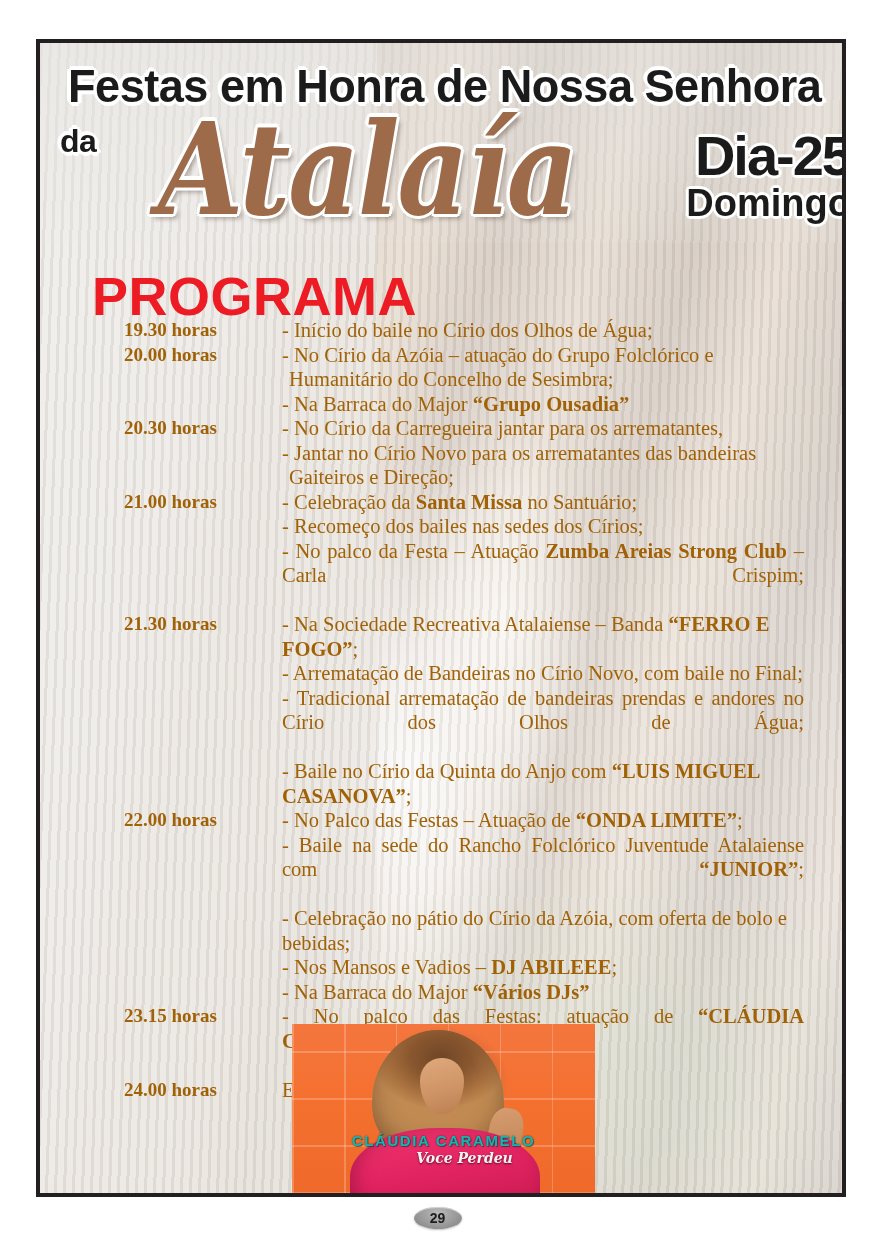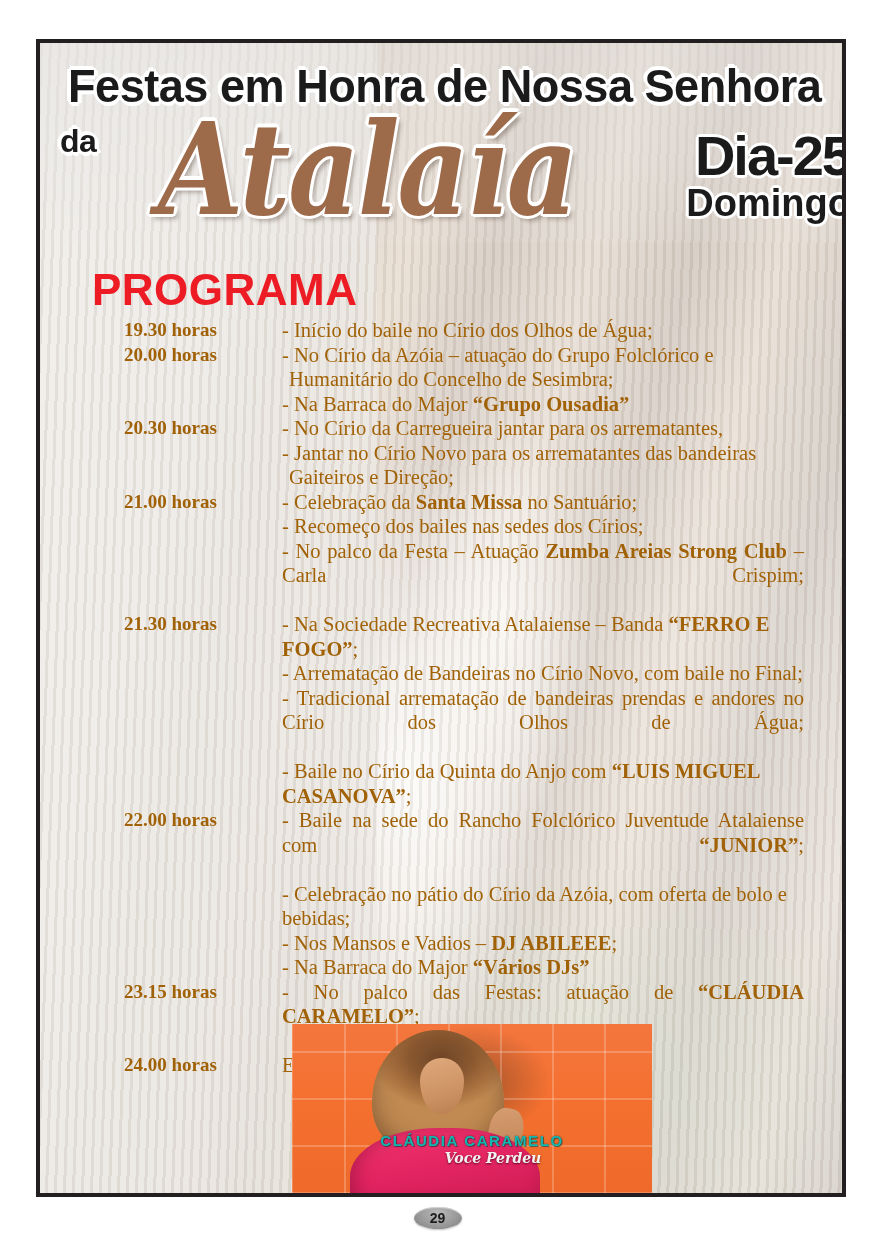--- a/index.html
+++ b/index.html
@@ -164,21 +164,21 @@
       -3px 0 0 #fff, 3px 0 0 #fff, 0 -3px 0 #fff, 0 3px 0 #fff;
   }
 
   
   #programa-title {
     position: absolute;
     left: 52px; top: 222px;
     z-index: 5;
     font-family: "Liberation Sans", sans-serif;
     font-weight: bold;
-    font-size: 44px;
+    font-size: 54px;
     letter-spacing: 0.5px;
     color: #ed1c24;
   }
 
   
   #schedule {
     position: absolute;
     left: 46px; top: 275px;
     width: 718px;
     z-index: 5;
@@ -209,21 +209,21 @@
     display: inline-block;
     width: 100%;
   }
   .entry.ind { padding-left: 7px; }
   b { font-weight: bold; }
 
   
   #artist-photo {
     position: absolute;
     left: 252px; top: 981px;
-    width: 360px;
+    width: 303px;
     height: 170px;
     z-index: 6;
     overflow: hidden;
     background:
       radial-gradient(ellipse 30% 46% at 50% 34%, rgba(90,56,34,.55), rgba(90,56,34,0) 72%),
       linear-gradient(180deg, #f4763e 0%, #f4702f 45%, #ef6a2a 100%);
   }
   
   #photo-tiles {
     position: absolute; inset: 0;
@@ -376,20 +376,21 @@
           <div class="entries">
             <div class="entry">- Na Sociedade Recreativa Atalaiense – Banda <b>“FERRO E FOGO”</b>;</div>
             <div class="entry">- Arrematação de Bandeiras no Círio Novo, com baile no Final;</div>
             <div class="entry just">- Tradicional arrematação de bandeiras prendas e andores no Círio dos Olhos de Água;</div>
             <div class="entry">- Baile no Círio da Quinta do Anjo com <b>“LUIS MIGUEL CASANOVA”</b>;</div>
           </div>
         </div>
         <div class="row">
           <div class="time">22.00 horas</div>
           <div class="entries">
+            <div class="entry">- No Palco das Festas – Atuação de <b>“ONDA LIMITE”</b>;</div>
             <div class="entry just">- Baile na sede do Rancho Folclórico Juventude Atalaiense com <b>“JUNIOR”</b>;</div>
             <div class="entry">- Celebração no pátio do Círio da Azóia, com oferta de bolo e bebidas;</div>
             <div class="entry">- Nos Mansos e Vadios – <b>DJ ABILEEE</b>;</div>
             <div class="entry">- Na Barraca do Major <b>“Vários DJs”</b></div>
           </div>
         </div>
         <div class="row">
           <div class="time">23.15 horas</div>
           <div class="entries">
             <div class="entry just">- No palco das Festas: atuação de <b>“CLÁUDIA CARAMELO”</b>;</div>

